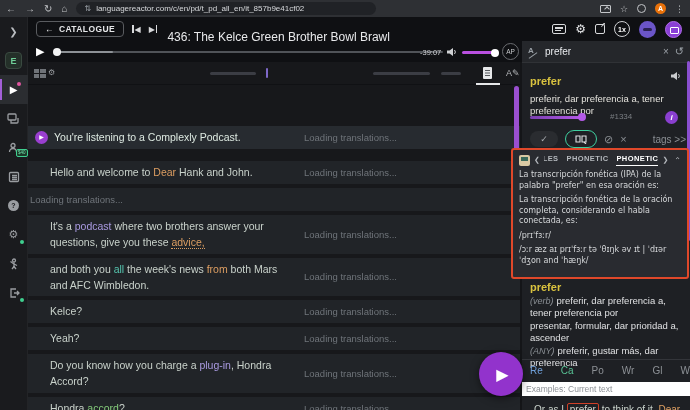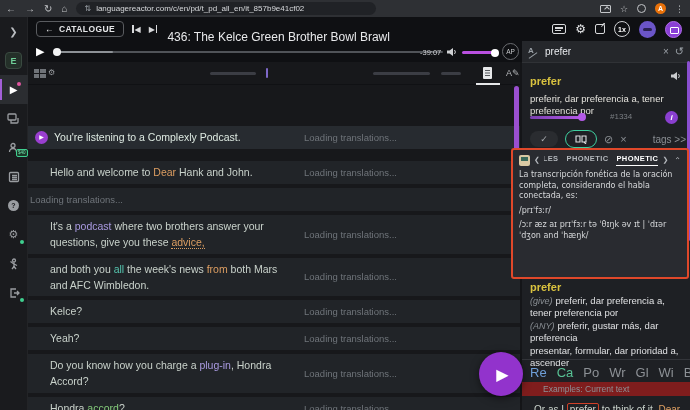--- a/index.html
+++ b/index.html
@@ -176,25 +176,25 @@
   .ai-collapse { color:#b4b8bd; font-size:8px; margin-left:2px; }
   .ai-body { margin-top:3px; font-family:"DejaVu Sans", sans-serif; }
   .ai-body p { color:#d6d8da; font-size:8px; line-height:1.32; margin-bottom:4px; }
 
   
   .defs { position:absolute; left:0; top:240px; width:168px; padding:0 8px; }
   .defs .headword { display:block; margin-bottom:2px; }
   .def-entry { font-size:9.5px; color:#dfe0e2; line-height:1.25; margin-bottom:1px; }
   .def-pos { font-style:italic; color:#8a8f94; font-size:9px; margin-right:3px; }
   .dict-divider { position:absolute; left:0; top:318px; width:168px; height:1px; background:#33353a; }
-  .dictrow { position:absolute; left:8px; top:324px; width:156px; display:flex; gap:10px; font-size:13px; color:#8d9196; }
+  .dictrow { position:absolute; left:8px; top:324px; width:156px; display:flex; gap:18px; font-size:10px; color:#8d9196; }
   .dictrow .blue { color:#6f9fd8; }
   .dictrow .green { color:#58c194; }
-  .exhead { position:absolute; left:0; top:341px; width:168px; height:14px; background:#7f1d1d;
-    color:#8d9196; font-size:8.5px; display:flex; align-items:center; padding:0 21px; }
+  .exhead { position:absolute; left:0; top:341px; width:168px; height:14px; background:#ffffff;
+    color:#8d9196; font-size:8.5px; display:flex; align-items:center; padding:0 4px; }
   .exline { position:absolute; left:0; top:358px; width:168px; padding:3px 8px 0 12px;
     font-size:10px; line-height:1.5; color:#c9d2cb; }
 
   svg.lr { display:block; }
 </style>
 </head>
 <body>
 
 <div class="chrome">
   <span class="nav">←</span>
@@ -395,23 +395,23 @@
         </svg>
     </span>
     <span class="act-circ">⊘</span>
     <span class="act-x">×</span>
     <span class="tags-link">tags &gt;&gt;</span>
   </div>
 
   <div class="defs">
     <span class="headword">prefer</span>
     <div id="def-entries">
-        <div class="def-entry"><span class="def-pos">(give)</span>preferir, dar preferencia a, tener preferencia por</div>
+        <div class="def-entry"><span class="def-pos">(verb)</span>preferir, dar preferencia a, tener preferencia por</div>
+        <div class="def-entry">presentar, formular, dar prioridad a, ascender</div>
         <div class="def-entry"><span class="def-pos">(ANY)</span>preferir, gustar más, dar preferencia</div>
-        <div class="def-entry">presentar, formular, dar prioridad a, ascender</div>
       </div>
   </div>
   <div class="dict-divider"></div>
   <div class="dictrow" id="dictrow">
       <span class="blue">Re</span>
       <span class="green">Ca</span>
       <span>Po</span>
       <span>Wr</span>
       <span>Gl</span>
       <span>Wi</span>
@@ -430,17 +430,18 @@
     <span class="ai-chev">❮</span>
     <div class="ai-tabs" id="ai-tabs">
         <span class="ai-tab clip">EXAMPLES</span>
         <span class="ai-tab">PHONETIC</span>
         <span class="ai-tab active">PHONETIC</span>
       </div>
     <span class="ai-chev">❯</span>
     <span class="ai-collapse">⌃</span>
   </div>
   <div class="ai-body" id="ai-body">
+      <p>La transcripción fonética (IPA) de la palabra "prefer" en esa oración es:</p>
       <p>La transcripción fonética de la oración completa, considerando el habla conectada, es:</p>
       <p>/prɪˈfɜːr/</p>
       <p>/ɔːr æz aɪ prɪˈfɜːr tə ˈθɪŋk əv ɪt | ˈdɪər ˈdʒon and ˈhæŋk/</p>
     </div>
 </div>
 
 </body></html>

